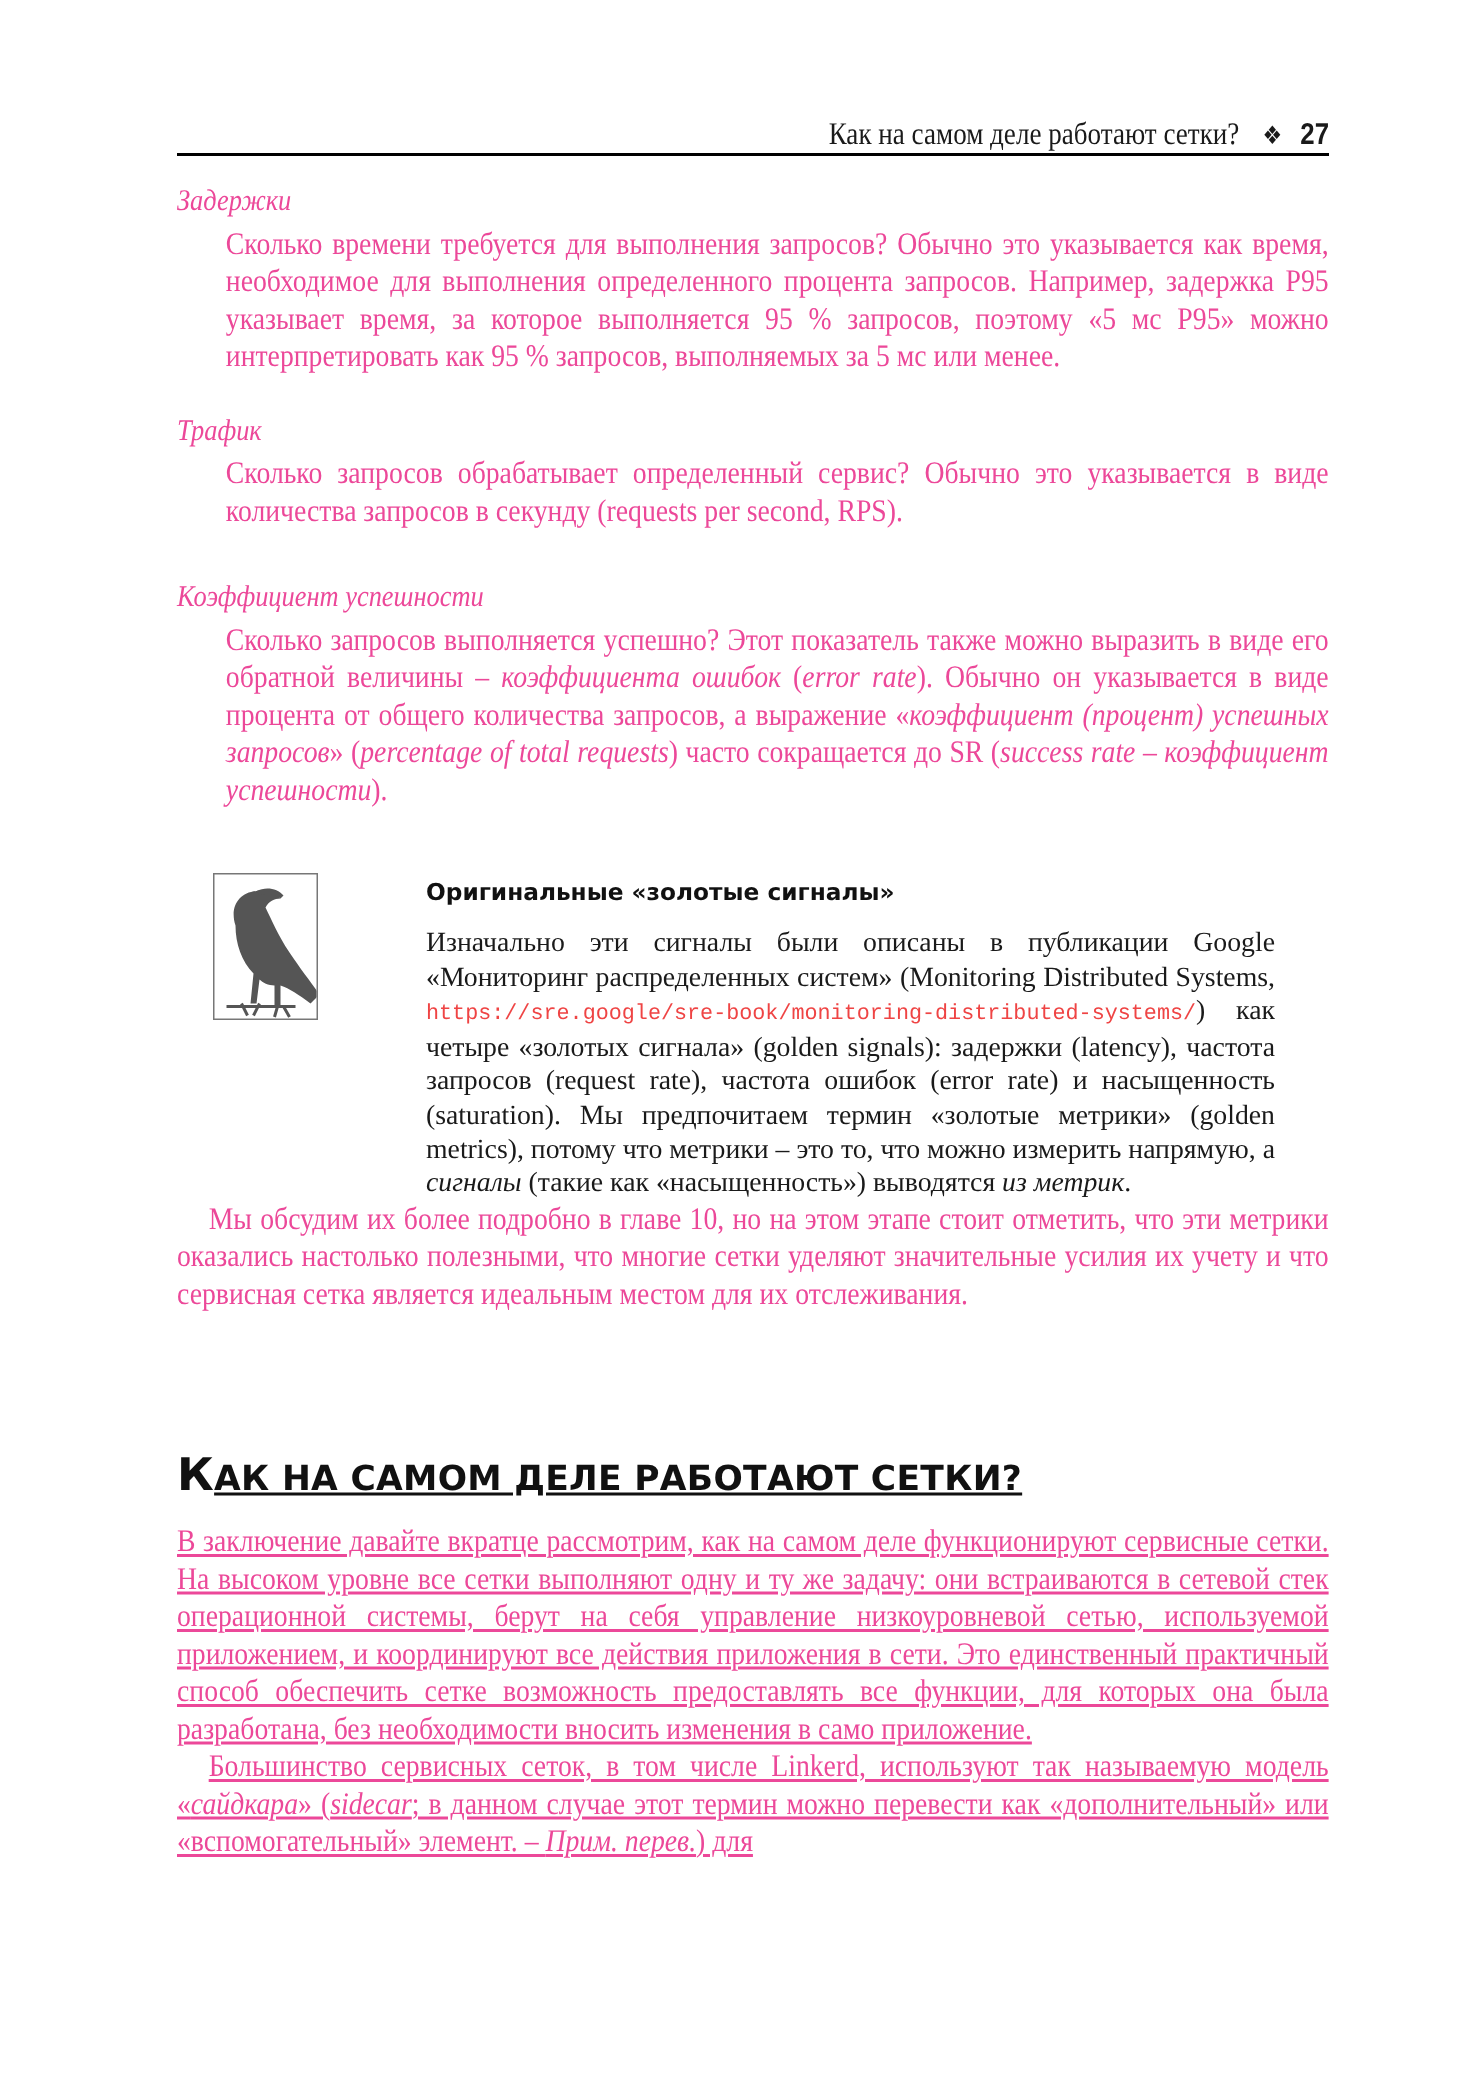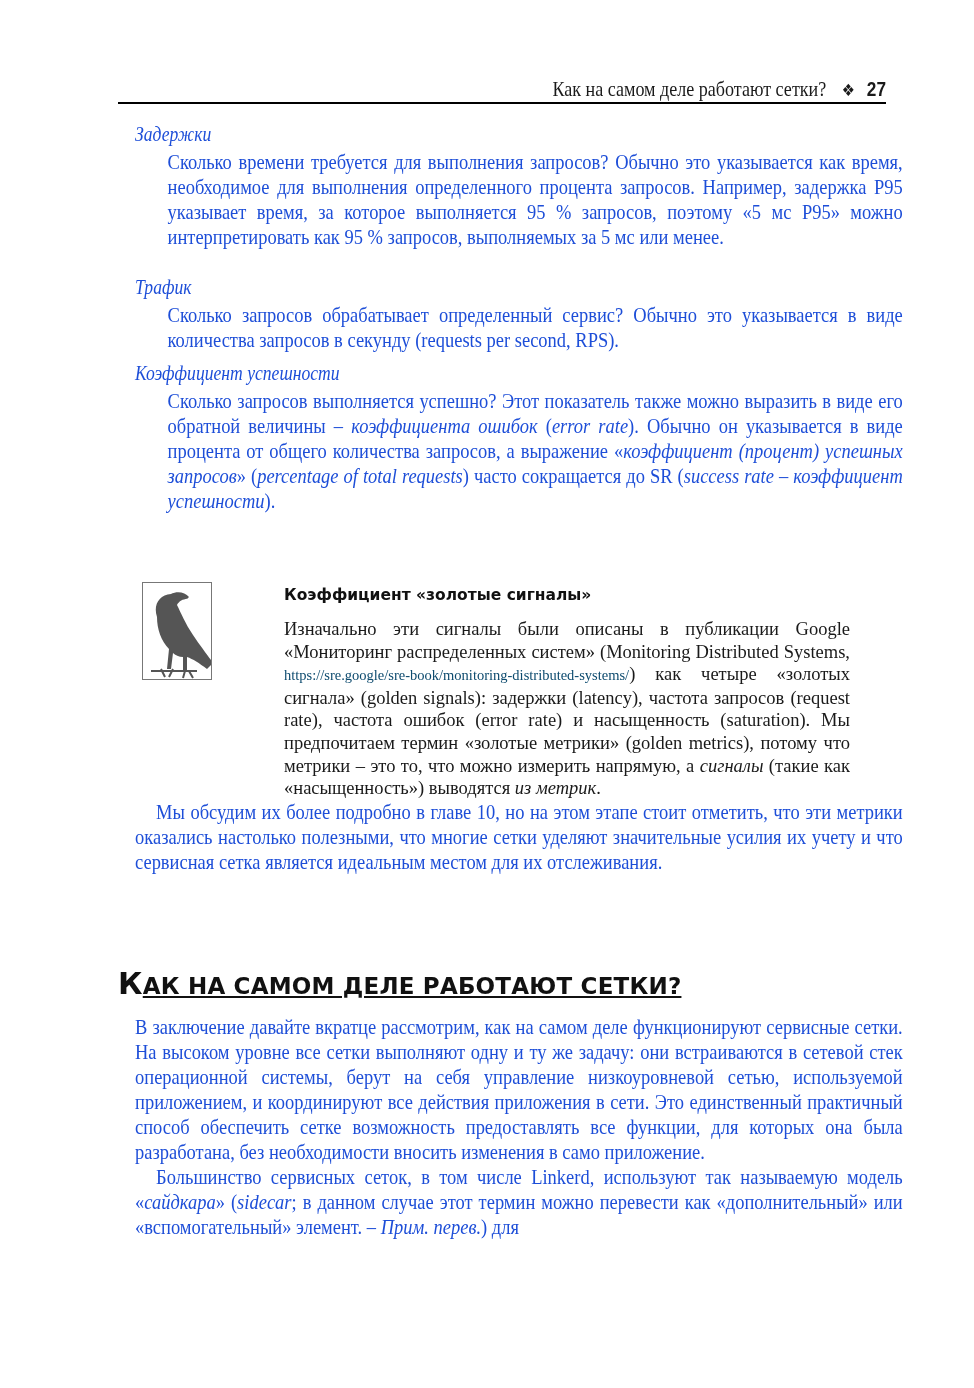--- a/index.html
+++ b/index.html
@@ -7,34 +7,34 @@
   .page { position: absolute; left: 118px; top: 0; width: 768px; }
   .running-head {
     position: absolute; top: 76px; right: 0; width: 768px; text-align: right;
     font-family: "Liberation Serif", serif; font-size: 21px; line-height: 26px; color: #1a1a1a;
     transform: scaleX(0.86); transform-origin: right center;
   }
   .running-head .sep { display: inline-block; margin: 0 14px 0 18px; font-size: 17px; }
   .running-head .num { font-family: "Liberation Sans", sans-serif; font-weight: bold; font-size: 20px; }
   .rule { position: absolute; top: 102px; left: 0; width: 768px; height: 2px; background: #000; }
 
-  .serif { font-family: "Liberation Serif", serif; font-size: 21px; line-height: 25px; color: #1d4ed8; margin-left: 17px; }
+  .serif { font-family: "Liberation Serif", serif; font-size: 21px; line-height: 25px; color: #ec4899; }
   .cond { transform: scaleX(0.88); transform-origin: left top; width: 113.6%; }
   .block { position: absolute; left: 0; }
   .term { font-style: italic; font-size: 20px; }
   .dd { padding-left: 37px; text-align: justify; }
   p { margin: 0; }
   .indent { text-indent: 24px; text-align: justify; }
 
   .note { position: absolute; left: 24px; top: 582px; width: 744px; }
   .bird-box { position: absolute; left: 0; top: 0; width: 68px; height: 96px; border: 1px solid #777; background: #fff; }
   .note-body { position: absolute; left: 142px; top: 0; width: 566px; }
   .note-title { font-family: "DejaVu Sans", sans-serif; font-weight: bold; font-size: 15.5px; line-height: 20px; color: #111; margin-top: 3px; }
   .note-text { font-family: "Liberation Serif", serif; font-size: 18.5px; line-height: 22.6px; text-align: justify; margin-top: 13px; color: #1a1a1a; }
-  .note-text .url { font-family: Liberation Serif, serif; font-size: 14.5px; color: #0c4a6e; margin-top: 30px; }
+  .note-text .url { font-family: Liberation Mono, monospace; font-size: 14.5px; color: #ef4444; margin-top: 30px; }
 
   .h2 { position: absolute; left: 0; top: 966px; font-family: "DejaVu Sans", sans-serif; font-weight: bold; font-size: 23px; color: #111; letter-spacing: 0.2px; }
   .h2 .big { font-size: 30px; }
 </style>
 </head>
 <body>
 
 <div class="page">
 
   <div class="running-head">
@@ -49,49 +49,49 @@
     </div>
   </div>
 
   <div class="block serif" style="top:275px; width:768px;">
     <div class="cond">
       <div class="term">Трафик</div>
       <p class="dd" style="margin-top:3px;">Сколько запросов обрабатывает определенный сервис? Обычно это указывается в виде количества запросов в секунду (requests per second, RPS).</p>
     </div>
   </div>
 
-  <div class="block serif" style="top:361px; width:768px;">
+  <div class="block serif" style="top:386px; width:768px;">
     <div class="cond">
       <div class="term">Коэффициент успешности</div>
       <p class="dd" style="margin-top:3px;"><span>Сколько запросов выполняется успешно? Этот показатель также можно выразить в виде его обратной величины – </span><i>коэффициента ошибок</i><span> (</span><i>error rate</i><span>). Обычно он указывается в виде процента от общего количества запросов, а выражение «</span><i>коэффициент (процент) успешных запросов</i><span>» (</span><i>percentage of total requests</i><span>) часто сокращается до SR (</span><i>success rate – коэффициент успешности</i><span>).</span></p>
     </div>
   </div>
 
   <div class="note">
     <div class="bird-box">
       <svg width="68" height="96" viewBox="0 0 68 96">
         <path d="M14 34 C10 22 16 12 28 11 C34 10 40 12 44 16 C40 16 36 18 34 22 C38 30 42 40 50 52 C58 64 66 74 70 80 L64 86 C56 80 50 76 44 74 L44 88 L40 88 L40 74 C36 74 32 72 30 70 L28 86 L24 86 L26 66 C18 58 14 46 14 34 Z" fill="#555"></path>
         <path d="M28 11 C34 8 42 9 46 14 L44 16 C40 13 35 12 30 14 Z" fill="#555"></path>
         <path d="M8 88 L36 88 M18 86 L22 94 M30 86 L26 94 M34 88 L54 88 M42 88 L40 95 M46 88 L50 95" stroke="#555" stroke-width="2" fill="none"></path>
       </svg>
     </div>
     <div class="note-body">
-      <div class="note-title">Коэффициент «золотые сигналы»</div>
+      <div class="note-title">Оригинальные «золотые сигналы»</div>
       <p class="note-text"><span>Изначально эти сигналы были описаны в публикации Google «Мониторинг распределенных систем» (Monitoring Distributed Systems, </span><span class="url">https://sre.google/sre-book/monitoring-distributed-systems/</span><span>) как четыре «золотых сигнала» (golden signals): задержки (latency), частота запросов (request rate), частота ошибок (error rate) и насыщенность (saturation). Мы предпочитаем термин «золотые метрики» (golden metrics), потому что метрики – это то, что можно измерить напрямую, а </span><i>сигналы</i><span> (такие как «насыщенность») выводятся </span><i>из метрик</i><span>.</span></p>
     </div>
   </div>
 
   <div class="block serif" style="top:800px; width:768px;">
     <div class="cond">
       <p class="indent">Мы обсудим их более подробно в главе 10, но на этом этапе стоит отметить, что эти метрики оказались настолько полезными, что многие сетки уделяют значительные усилия их учету и что сервисная сетка является идеальным местом для их отслеживания.</p>
     </div>
   </div>
 
   <div class="h2"><span class="big">К</span><span style="text-transform:uppercase;text-decoration:underline;">ак на самом деле работают сетки?</span></div>
 
-  <div class="block serif" style="top:1015px; width:768px;">
+  <div class="block serif" style="top:1015px; width:768px;text-decoration:underline;">
     <div class="cond">
       <p style="text-align:justify;">В заключение давайте вкратце рассмотрим, как на самом деле функционируют сервисные сетки. На высоком уровне все сетки выполняют одну и ту же задачу: они встраиваются в сетевой стек операционной системы, берут на себя управление низкоуровневой сетью, используемой приложением, и координируют все действия приложения в сети. Это единственный практичный способ обеспечить сетке возможность предоставлять все функции, для которых она была разработана, без необходимости вносить изменения в само приложение.</p>
       <p class="indent"><span>Большинство сервисных сеток, в том числе Linkerd, используют так называемую модель «</span><i>сайдкара</i><span>» (</span><i>sidecar</i><span>; в данном случае этот термин можно перевести как «дополнительный» или «вспомогательный» элемент. – </span><i>Прим. перев.</i><span>) для</span></p>
     </div>
   </div>
 
 </div>
 
 </body></html>

